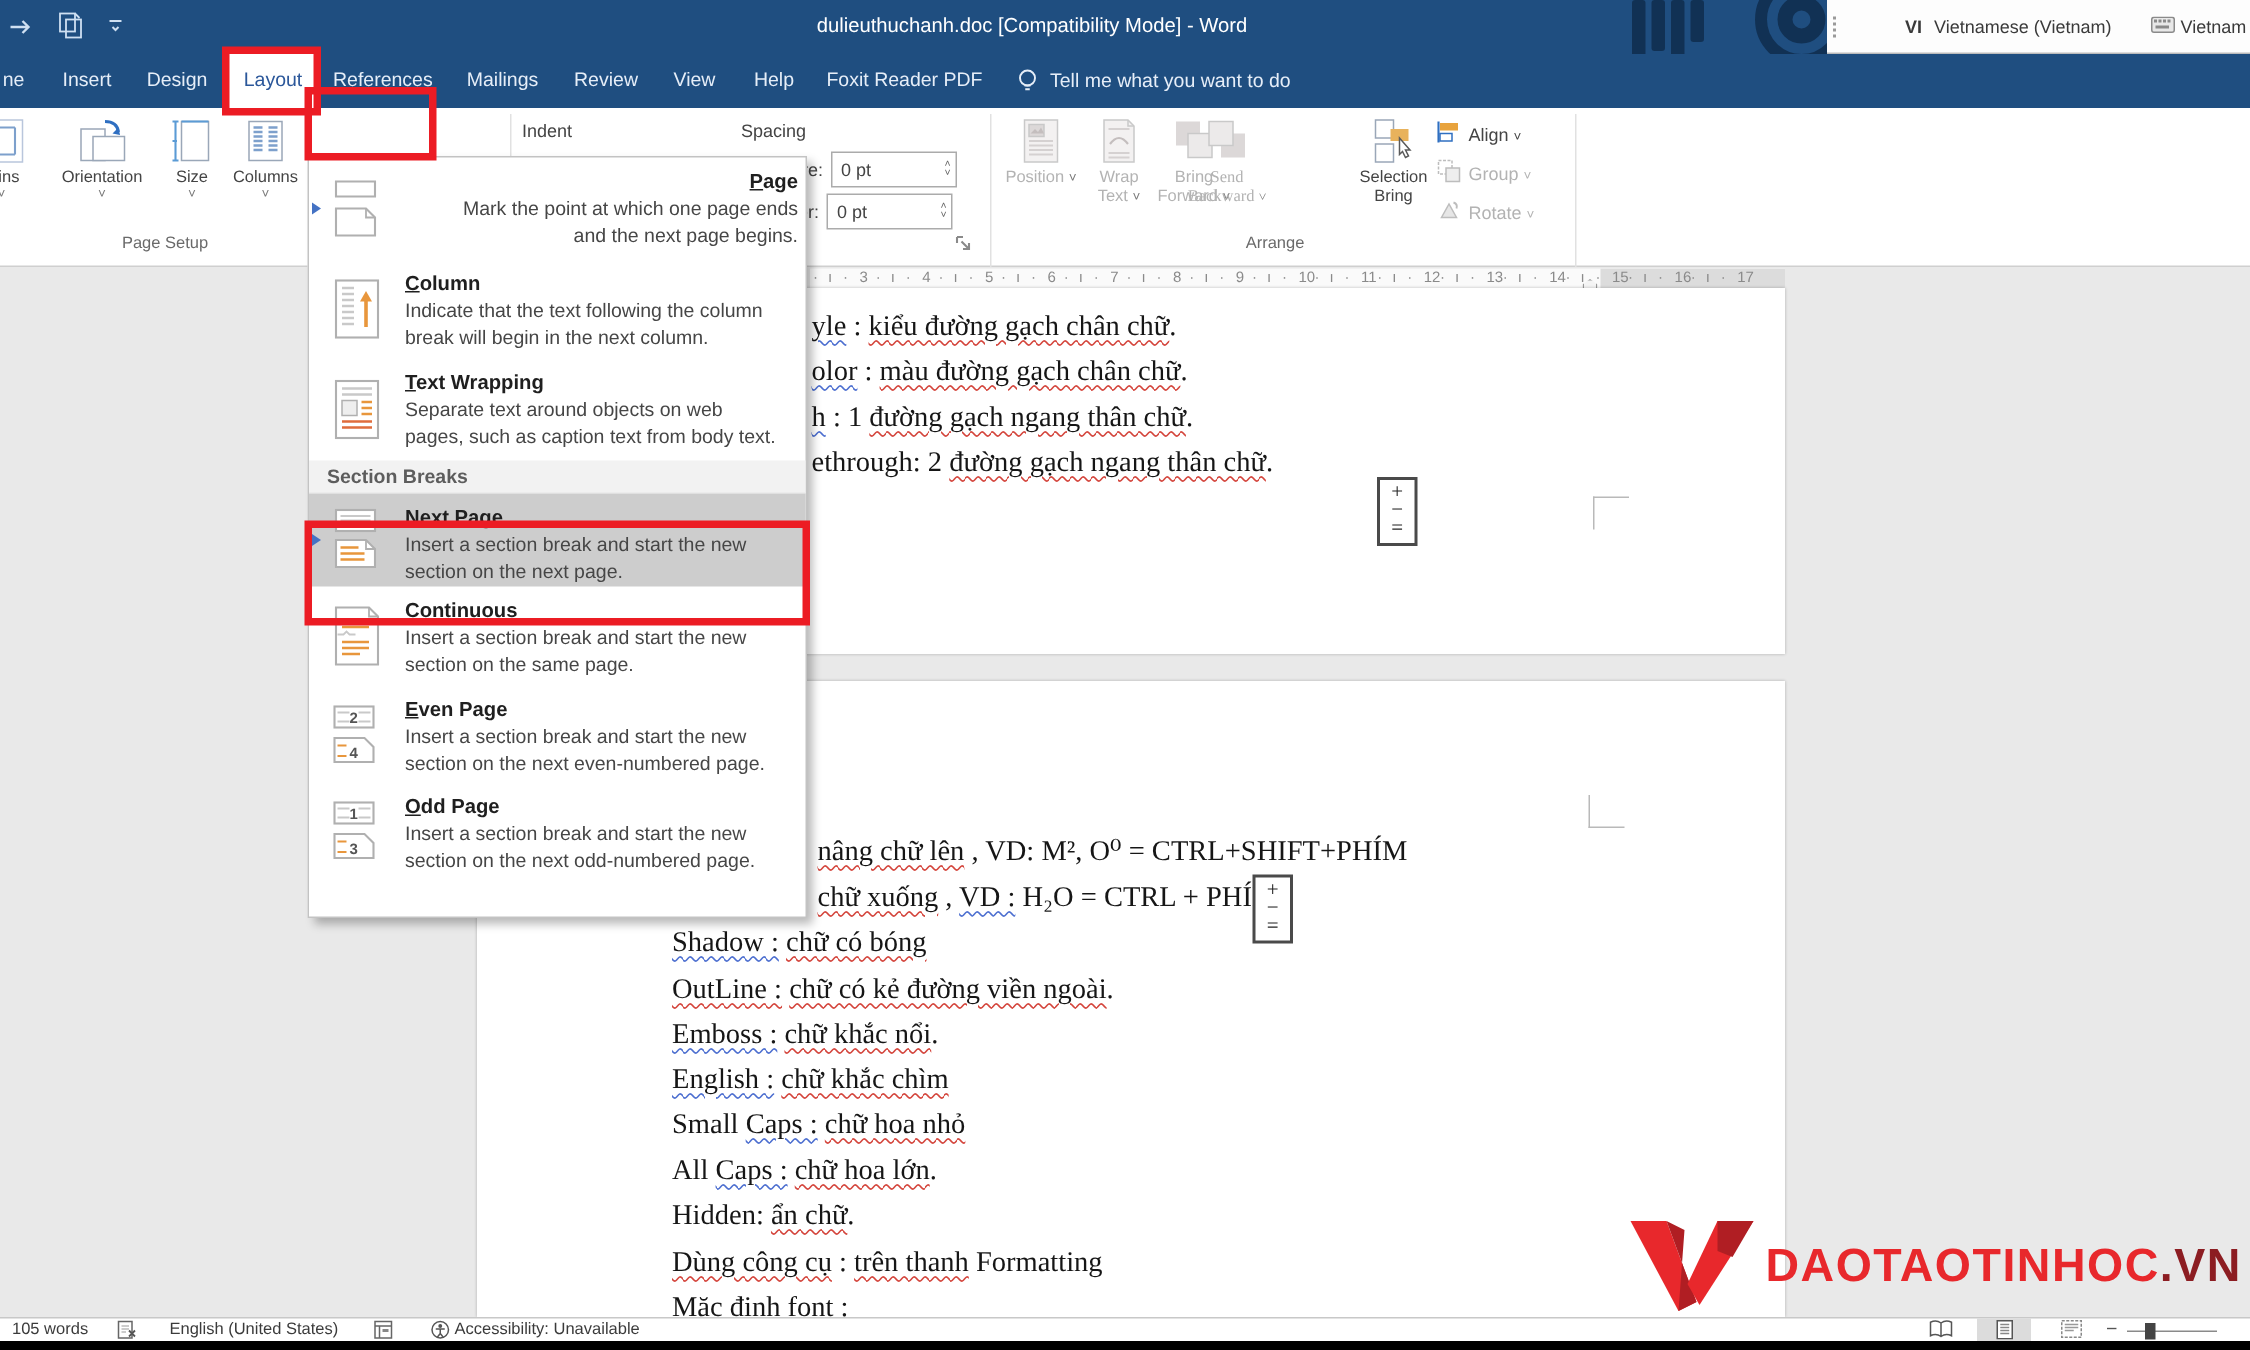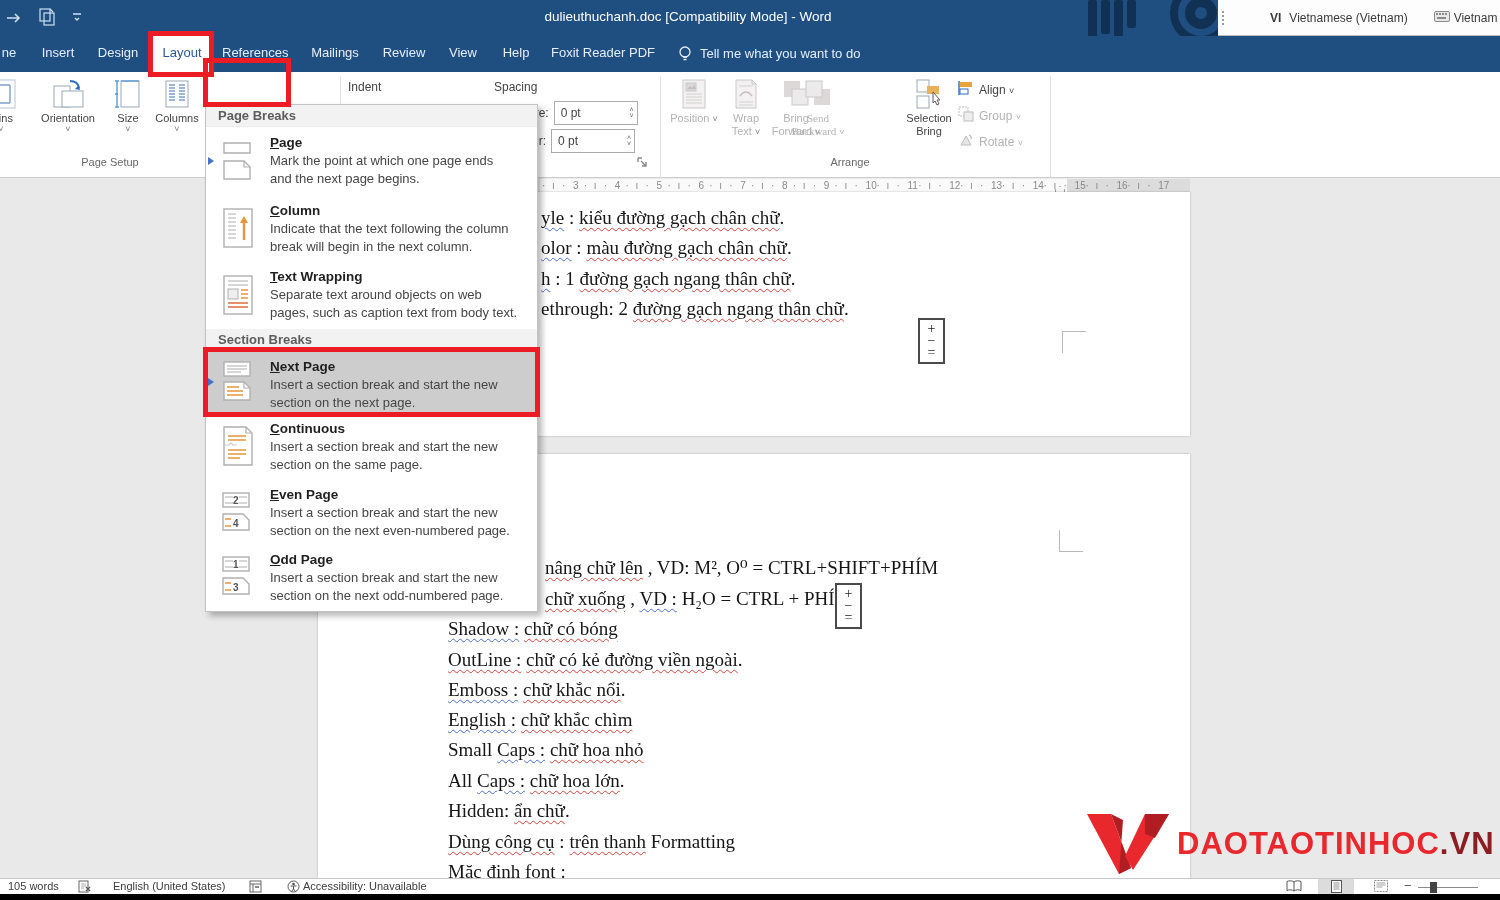--- a/index.html
+++ b/index.html
@@ -447,22 +447,21 @@
       <div style="left:0; top:0; width:1px; height:22px;"></div>
     </div>
     <div class="corner" style="left:1059px; top:352px;">
       <div style="left:0; top:0; width:1px; height:22px;"></div>
       <div style="left:0; top:21px; width:24px; height:1px;"></div>
     </div>
 
   </div>
 
   <div class="dropdown" id="breaks-menu">
-      <div class="menu-head">Page Breaks</div>
-      <div class="menu-item" style="height: 68px;">
+      <div class="menu-item" style="height: 68px; text-align: right;">
         <div class="mi-ic">
           <span class="blue-arr"></span>
           <svg width="38" height="44" viewBox="0 0 38 44">
             <path d="M5 4 h26 v10 h-26 z" fill="#fff" stroke="#b0b0b0" stroke-width="1.4"></path>
             <path d="M5 22 h20 l6 6 v12 h-26 z" fill="#fff" stroke="#b0b0b0" stroke-width="1.4"></path>
             <path d="M25 22 v6 h6" fill="none" stroke="#b0b0b0" stroke-width="1.2"></path>
           </svg>
         </div>
         <div class="mi-tx">
           <div class="mi-title"><u>P</u>age</div>

